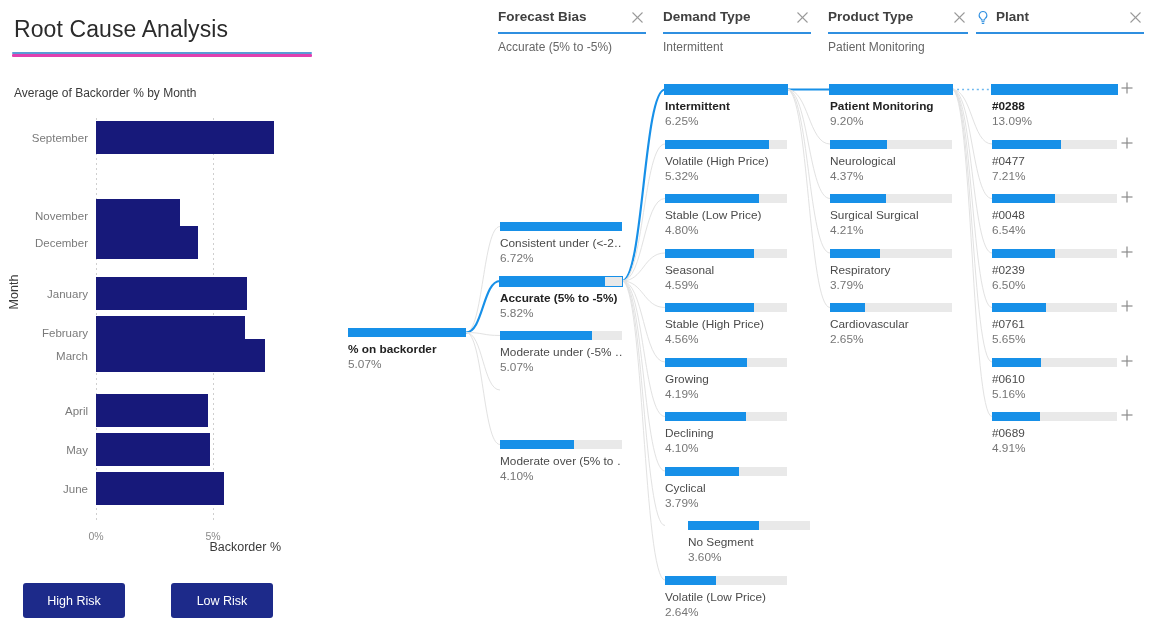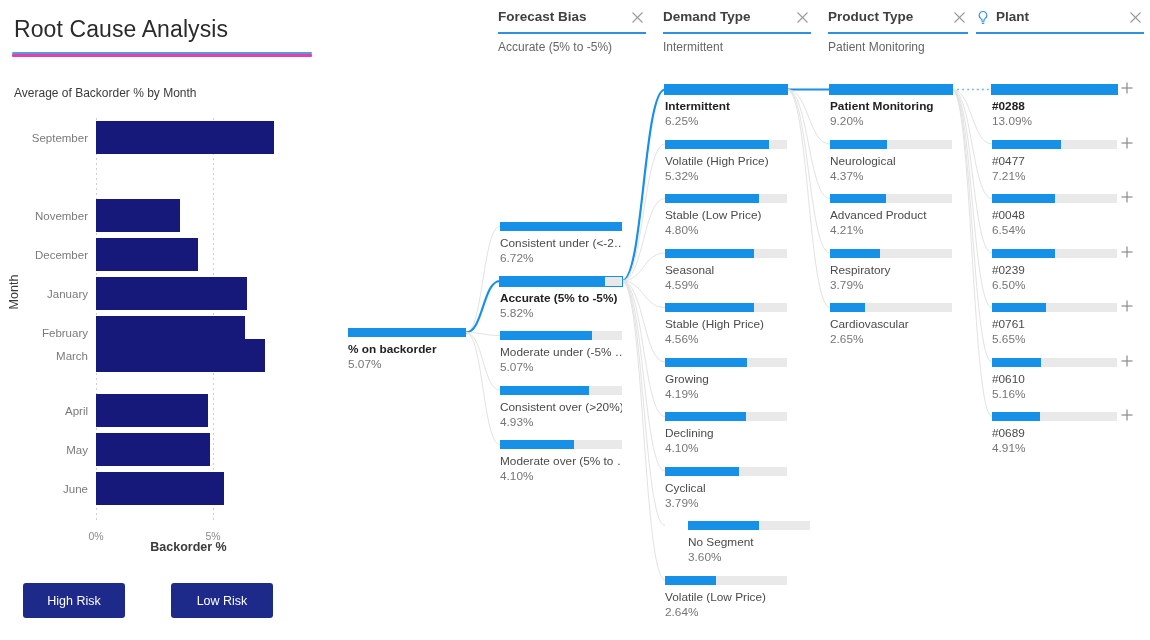--- a/index.html
+++ b/index.html
@@ -46,21 +46,21 @@
     background-size: 1px 5px; }
   .bar-row { position: absolute; left: 0; height: 39px; }
   .bar-lbl {
     position: absolute; right: 100%; margin-right: 8px; top: 50%;
     transform: translateY(-50%);
     font-size: 11.5px; color: #7a7a7a; white-space: nowrap;
   }
   .bar-rect { position: absolute; left: 0; top: 0; height: 39px; background: #17197a; }
   .xtick { position: absolute; top: 412px; font-size: 10.5px; color: #8a8a8a; transform: translateX(-50%); }
   .axis-title-x { position: absolute; left: 96px; width: 185px; top: 430px;
-    text-align: center; font-size: 12.5px; color: #3a3a3a; font-weight: bold; }
+    text-align: right; font-size: 12.5px; color: #3a3a3a; font-weight: normal; }
 
   .risk-btn {
     position: absolute; top: 583px; width: 102px; height: 35px;
     background: #1d2a8a; color: #ffffff; border: none; border-radius: 3px;
     font-size: 12.5px; font-family: inherit; cursor: pointer;
   }
   #btn-high { left: 23px; }
   #btn-low  { left: 171px; }
 
   
@@ -121,21 +121,21 @@
         <div class="gridline" style="left: 117.089px;"></div>
         <div class="xtick" style="left: 117.089px;">5%</div>
         <div class="bar-row" style="top: 0px; width: 185px;">
           <div class="bar-lbl">September</div>
           <div class="bar-rect" style="width: 177.975px; background: rgb(23, 25, 122); top: 3px; height: 33px;"></div>
         </div>
         <div class="bar-row" style="top: 78px; width: 185px;">
           <div class="bar-lbl">November</div>
           <div class="bar-rect" style="width: 84.3038px; background: rgb(23, 25, 122); top: 3px; height: 33px;"></div>
         </div>
-        <div class="bar-row" style="top: 117px; width: 185px; text-align: right;">
+        <div class="bar-row" style="top: 105px; width: 185px; text-align: right;">
           <div class="bar-lbl">December</div>
           <div class="bar-rect" style="width: 101.867px; background: rgb(23, 25, 122); top: 3px; height: 33px;"></div>
         </div>
         <div class="bar-row" style="top: 156px; width: 185px;">
           <div class="bar-lbl">January</div>
           <div class="bar-rect" style="width: 151.044px; background: rgb(23, 25, 122); top: 3px; height: 33px;"></div>
         </div>
         <div class="bar-row" style="top: 195px; width: 185px;">
           <div class="bar-lbl">February</div>
           <div class="bar-rect" style="width: 148.703px; background: rgb(23, 25, 122); top: 3px; height: 33px;"></div>
@@ -262,27 +262,20 @@
       <div class="nlabel">Accurate (5% to -5%)</div>
       <div class="nvalue">5.82%</div>
     </div>
     <div class="node" style="left: 170px; top: 269px; width: 122px;">
       <div class="track">
         <div class="fill" style="width: 75%;"></div>
       </div>
       <div class="nlabel">Moderate under (-5% …</div>
       <div class="nvalue">5.07%</div>
     </div>
-    <div class="node" style="left: 170px; top: 323.5px; width: 122px;">
-      <div class="track">
-        <div class="fill" style="width: 73%;"></div>
-      </div>
-      <div class="nlabel">Consistent over (&gt;20%)</div>
-      <div class="nvalue">4.93%</div>
-    </div>
     <div class="node" style="left: 170px; top: 378px; width: 122px;">
       <div class="track">
         <div class="fill" style="width: 61%;"></div>
       </div>
       <div class="nlabel">Moderate over (5% to …</div>
       <div class="nvalue">4.10%</div>
     </div>
     <div class="node selected" style="left: 335px; top: 23px; width: 122px;">
       <div class="track">
         <div class="fill" style="width: 100%;"></div>
@@ -364,21 +357,21 @@
       <div class="track">
         <div class="fill" style="width: 47%;"></div>
       </div>
       <div class="nlabel">Neurological</div>
       <div class="nvalue">4.37%</div>
     </div>
     <div class="node" style="left: 500px; top: 132px; width: 122px;">
       <div class="track">
         <div class="fill" style="width: 46%;"></div>
       </div>
-      <div class="nlabel">Advanced Product</div>
+      <div class="nlabel">Surgical Surgical</div>
       <div class="nvalue">4.21%</div>
     </div>
     <div class="node" style="left: 500px; top: 186.5px; width: 122px;">
       <div class="track">
         <div class="fill" style="width: 41%;"></div>
       </div>
       <div class="nlabel">Respiratory</div>
       <div class="nvalue">3.79%</div>
     </div>
     <div class="node" style="left: 500px; top: 241px; width: 122px;">

